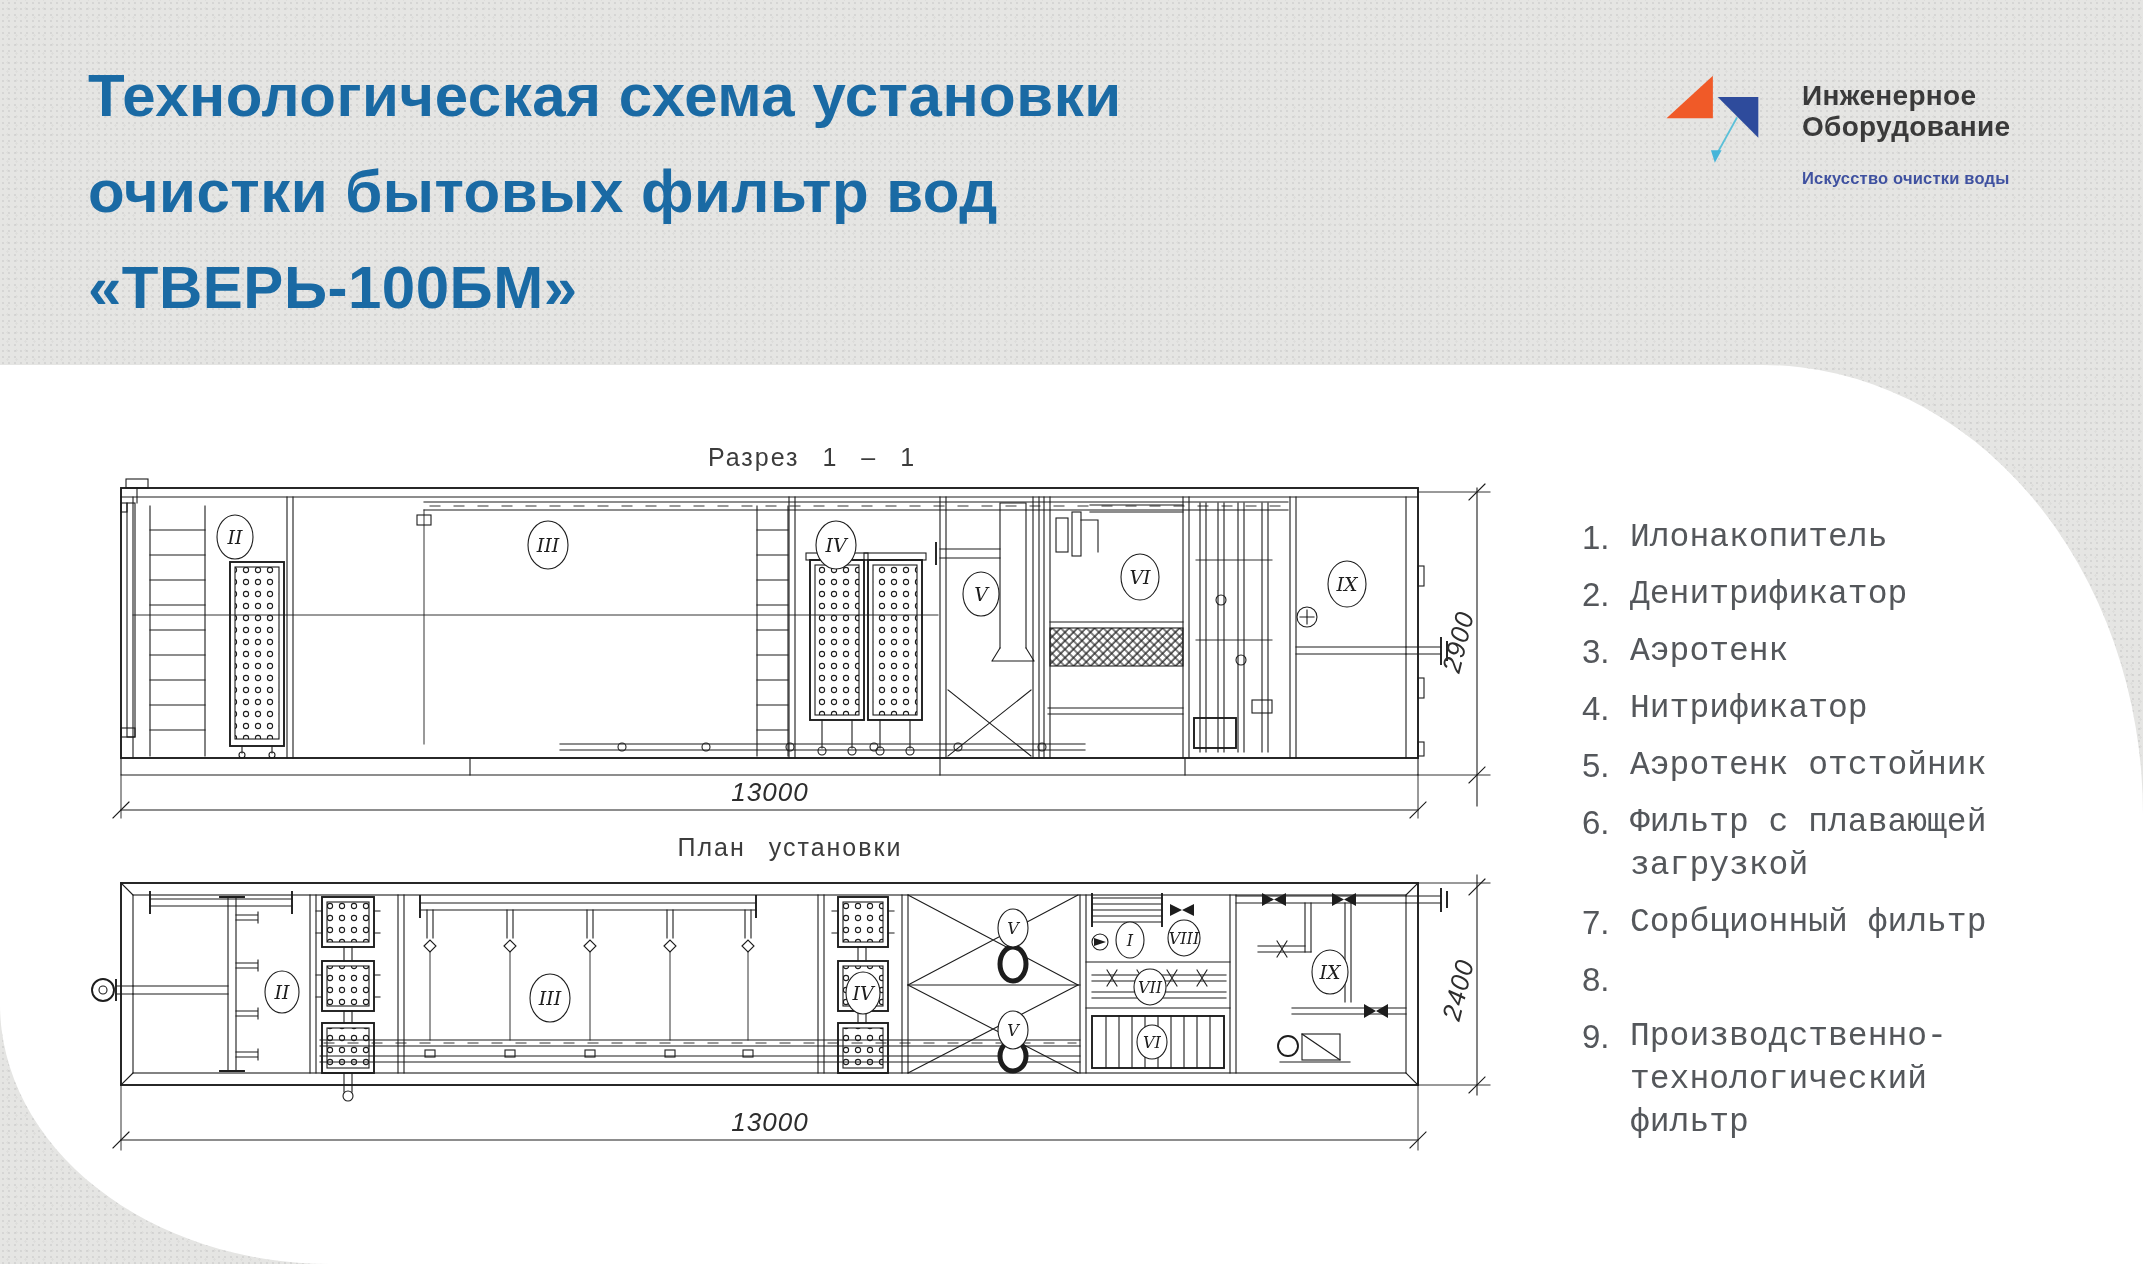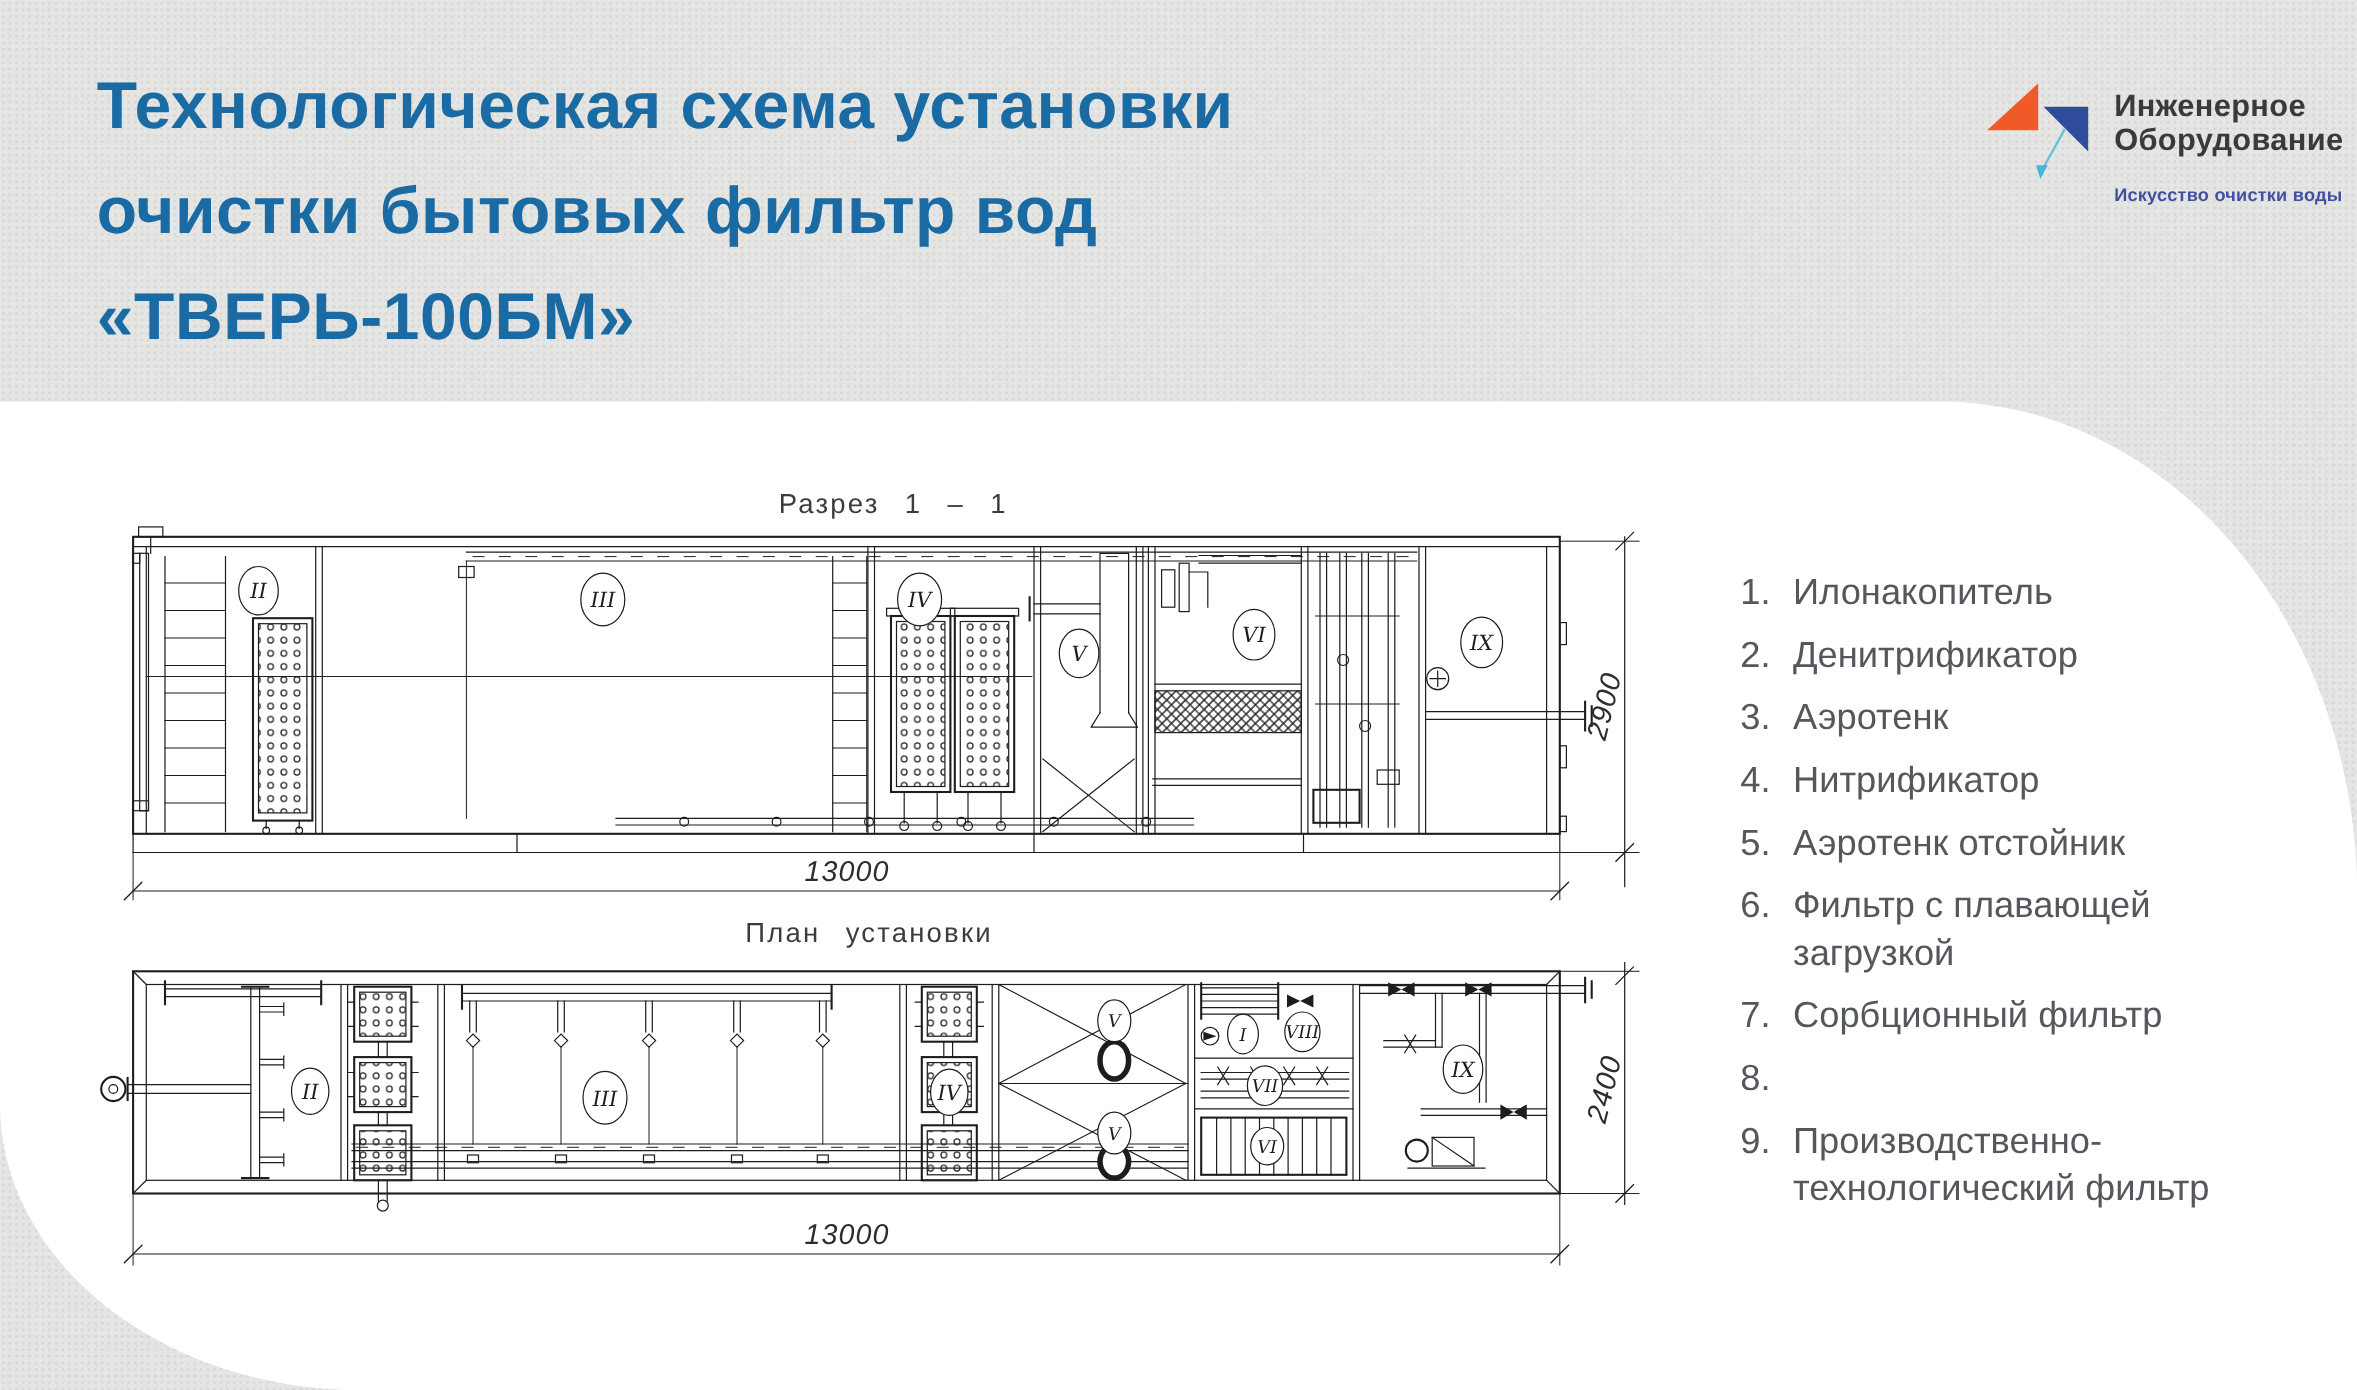--- a/index.html
+++ b/index.html
@@ -17,29 +17,29 @@
     position:absolute; left:0; right:0; top:365px; bottom:0;
     background:#ffffff;
     border-top-right-radius:380px 450px;
     border-bottom-left-radius:330px 260px;
   }
   .title{
     position:absolute; left:88px; top:48px;
     font-size:60px; font-weight:bold; line-height:96px;
     color:#1a6aa4; letter-spacing:.5px;
   }
-  .logo{ position:absolute; left:1792px; top:58px; display:flex; align-items:flex-start; }
+  .logo{ position:absolute; left:1652px; top:58px; display:flex; align-items:flex-start;gap:20px; }
   .logo-mark{ width:116px; height:112px; }
   .logo-text{ margin-left:14px; padding-top:22px; }
   .logo-name{ font-size:28px; font-weight:bold; color:#3a3a3a; line-height:31px; letter-spacing:.3px; }
   .logo-tagline{ font-size:16.5px; font-weight:bold; color:#3f51a0; margin-top:27px; letter-spacing:.2px; }
   .legend{ position:absolute; left:1582px; top:516px; width:478px; }
   .legend-item{ display:flex; margin-bottom:14px; color:#54575b; font-size:33px; line-height:43px; }
   .legend-item .num{ width:48px; flex:0 0 48px; }
-  .legend-item .txt{ flex:1; }
+  .legend-item .txt{ flex:1;font-family:Liberation Mono, monospace; }
   
   #draw{ position:absolute; left:0; top:0; }
   #draw path, #draw line, #draw rect, #draw ellipse, #draw circle, #draw polygon{
     stroke:#1d1d1d; fill:none; stroke-width:1.1; stroke-linecap:square;
   }
   #draw .w2{ stroke-width:1.9; }
   #draw .thin{ stroke-width:.9; }
   #draw .wf{ fill:#ffffff; }
   #draw .blk{ fill:#1d1d1d; stroke:none; }
   #draw .ring{ stroke-width:5; }

